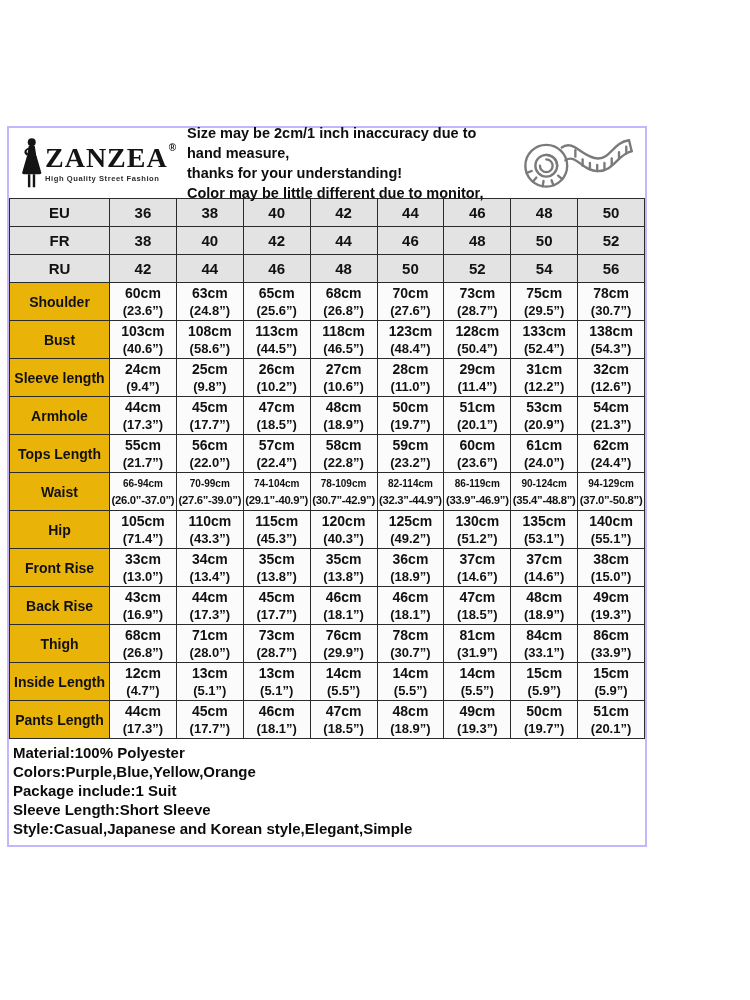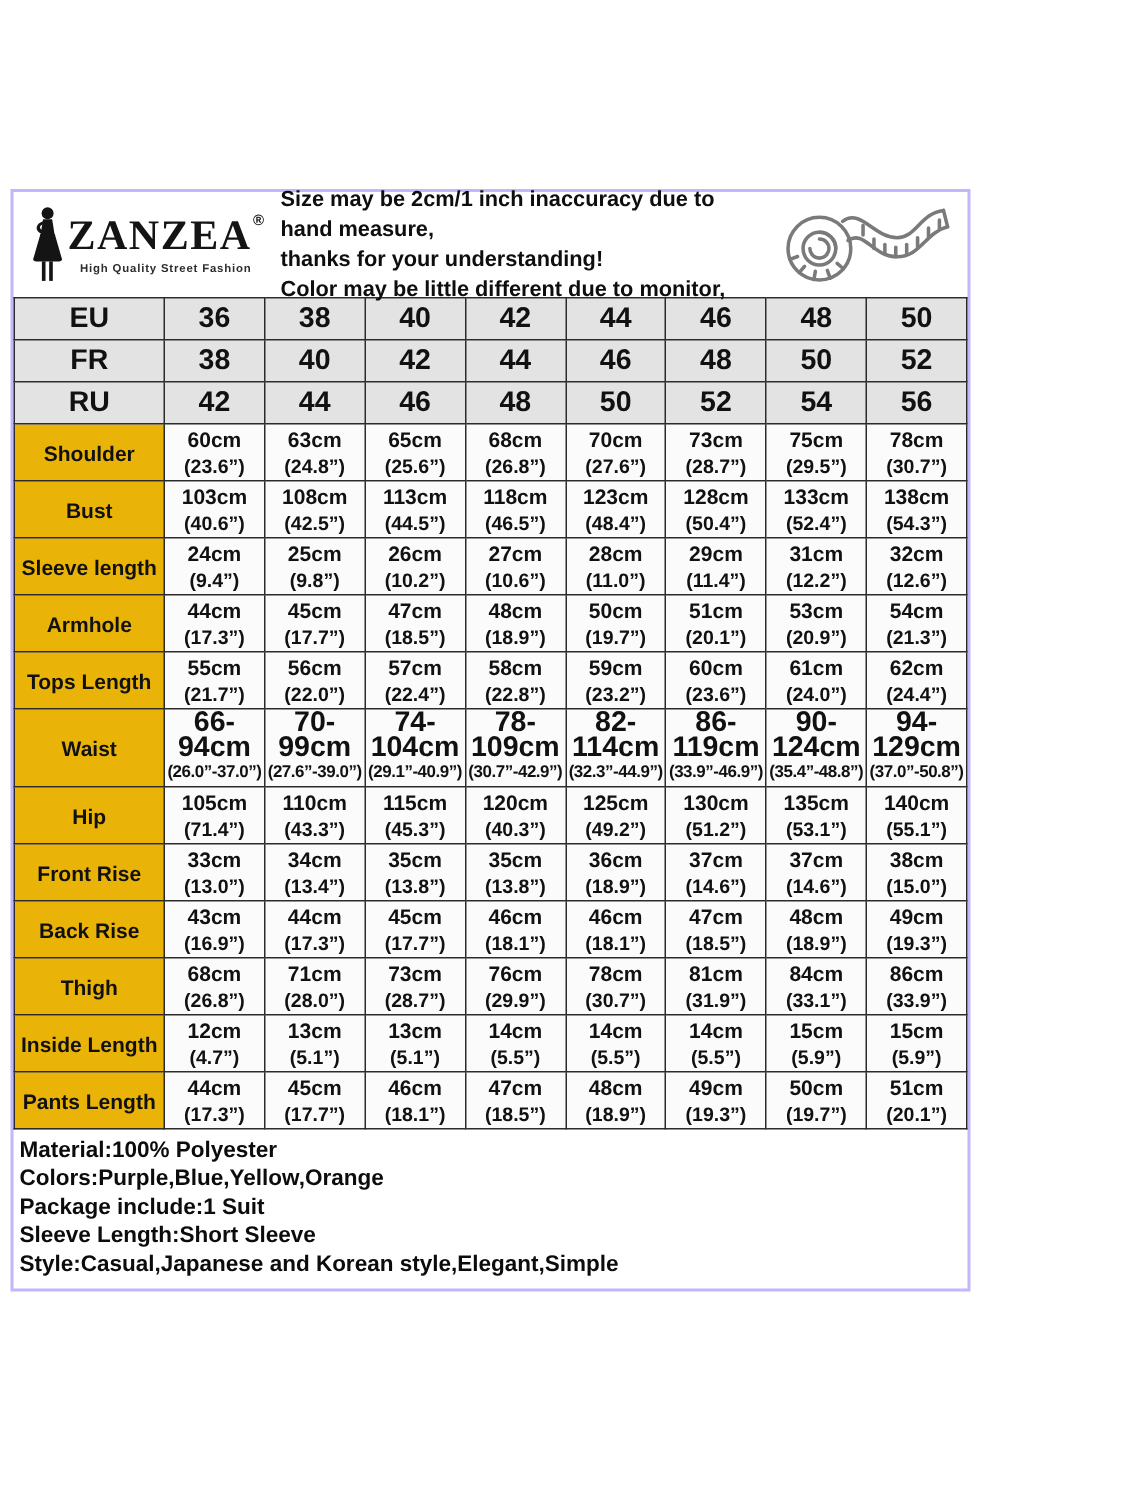--- a/index.html
+++ b/index.html
@@ -36,21 +36,20 @@
     letter-spacing: 1px;
     color: #141414;
   }
   .reg-mark { font-size: 10px; margin-top: -1px; margin-left: 1px; }
   .brand-tagline {
     font-size: 7.6px;
     letter-spacing: 0.55px;
     color: #2d2d2d;
     margin-top: 2px;
     white-space: nowrap;
-    text-align: center;
   }
   .disclaimer {
     flex: 1;
     text-align: left;
     font-size: 14.5px;
     line-height: 20px;
     color: #0e0e0e;
     padding-right: 10px;
   }
   .tape-box { width: 126px; flex: none; display: flex; justify-content: flex-end; }
@@ -63,25 +62,25 @@
   .size-table col.c0 { width: 100px; }
   .size-table th, .size-table td {
     border: 1px solid #2b2b2b;
     text-align: center;
     vertical-align: middle;
     font-weight: 700;
     padding: 0;
   }
   tr.hdr th { height: 34px; background: #e3e3e3; font-size: 15px; }
   th.corner { font-size: 14px; line-height: 15px; }
-  tr.conv th, tr.conv td { height: 28px; background: #e3e3e3; font-size: 19px; margin-top: 44px; }
+  tr.conv th, tr.conv td { height: 28px; background: #e3e3e3; font-size: 15px; margin-top: 44px; }
   tr.meas th.lbl { background: #eab308; font-size: 14px; }
   tr.meas td { background: #fbfbfb; height: 38px; font-size: 14px; line-height: 17px; }
   tr.meas .inv { font-size: 13px; }
-  tr.meas.tight td .cmv { font-size: 19px; }
+  tr.meas.tight td .cmv { font-size: 10px; }
   tr.meas.tight td .inv { font-size: 11.3px; letter-spacing: -0.3px; }
   
   .footer-notes { padding: 4px 20px 7px 4px; }
   .fline { font-size: 15px; line-height: 19px; color: #0c0c0c; white-space: nowrap; }
 </style>
 </head>
 <body>
 
 <div class="sheet">
 
@@ -220,21 +219,21 @@
           </td>
         </tr>
         <tr class="meas">
           <th class="lbl">Bust</th>
           <td class="measc">
             <div class="cmv">103cm</div>
             <div class="inv">(40.6”)</div>
           </td>
           <td class="measc">
             <div class="cmv">108cm</div>
-            <div class="inv">(42.5”)</div>
+            <div class="inv">(58.6”)</div>
           </td>
           <td class="measc">
             <div class="cmv">113cm</div>
             <div class="inv">(44.5”)</div>
           </td>
           <td class="measc">
             <div class="cmv">118cm</div>
             <div class="inv">(46.5”)</div>
           </td>
           <td class="measc">

